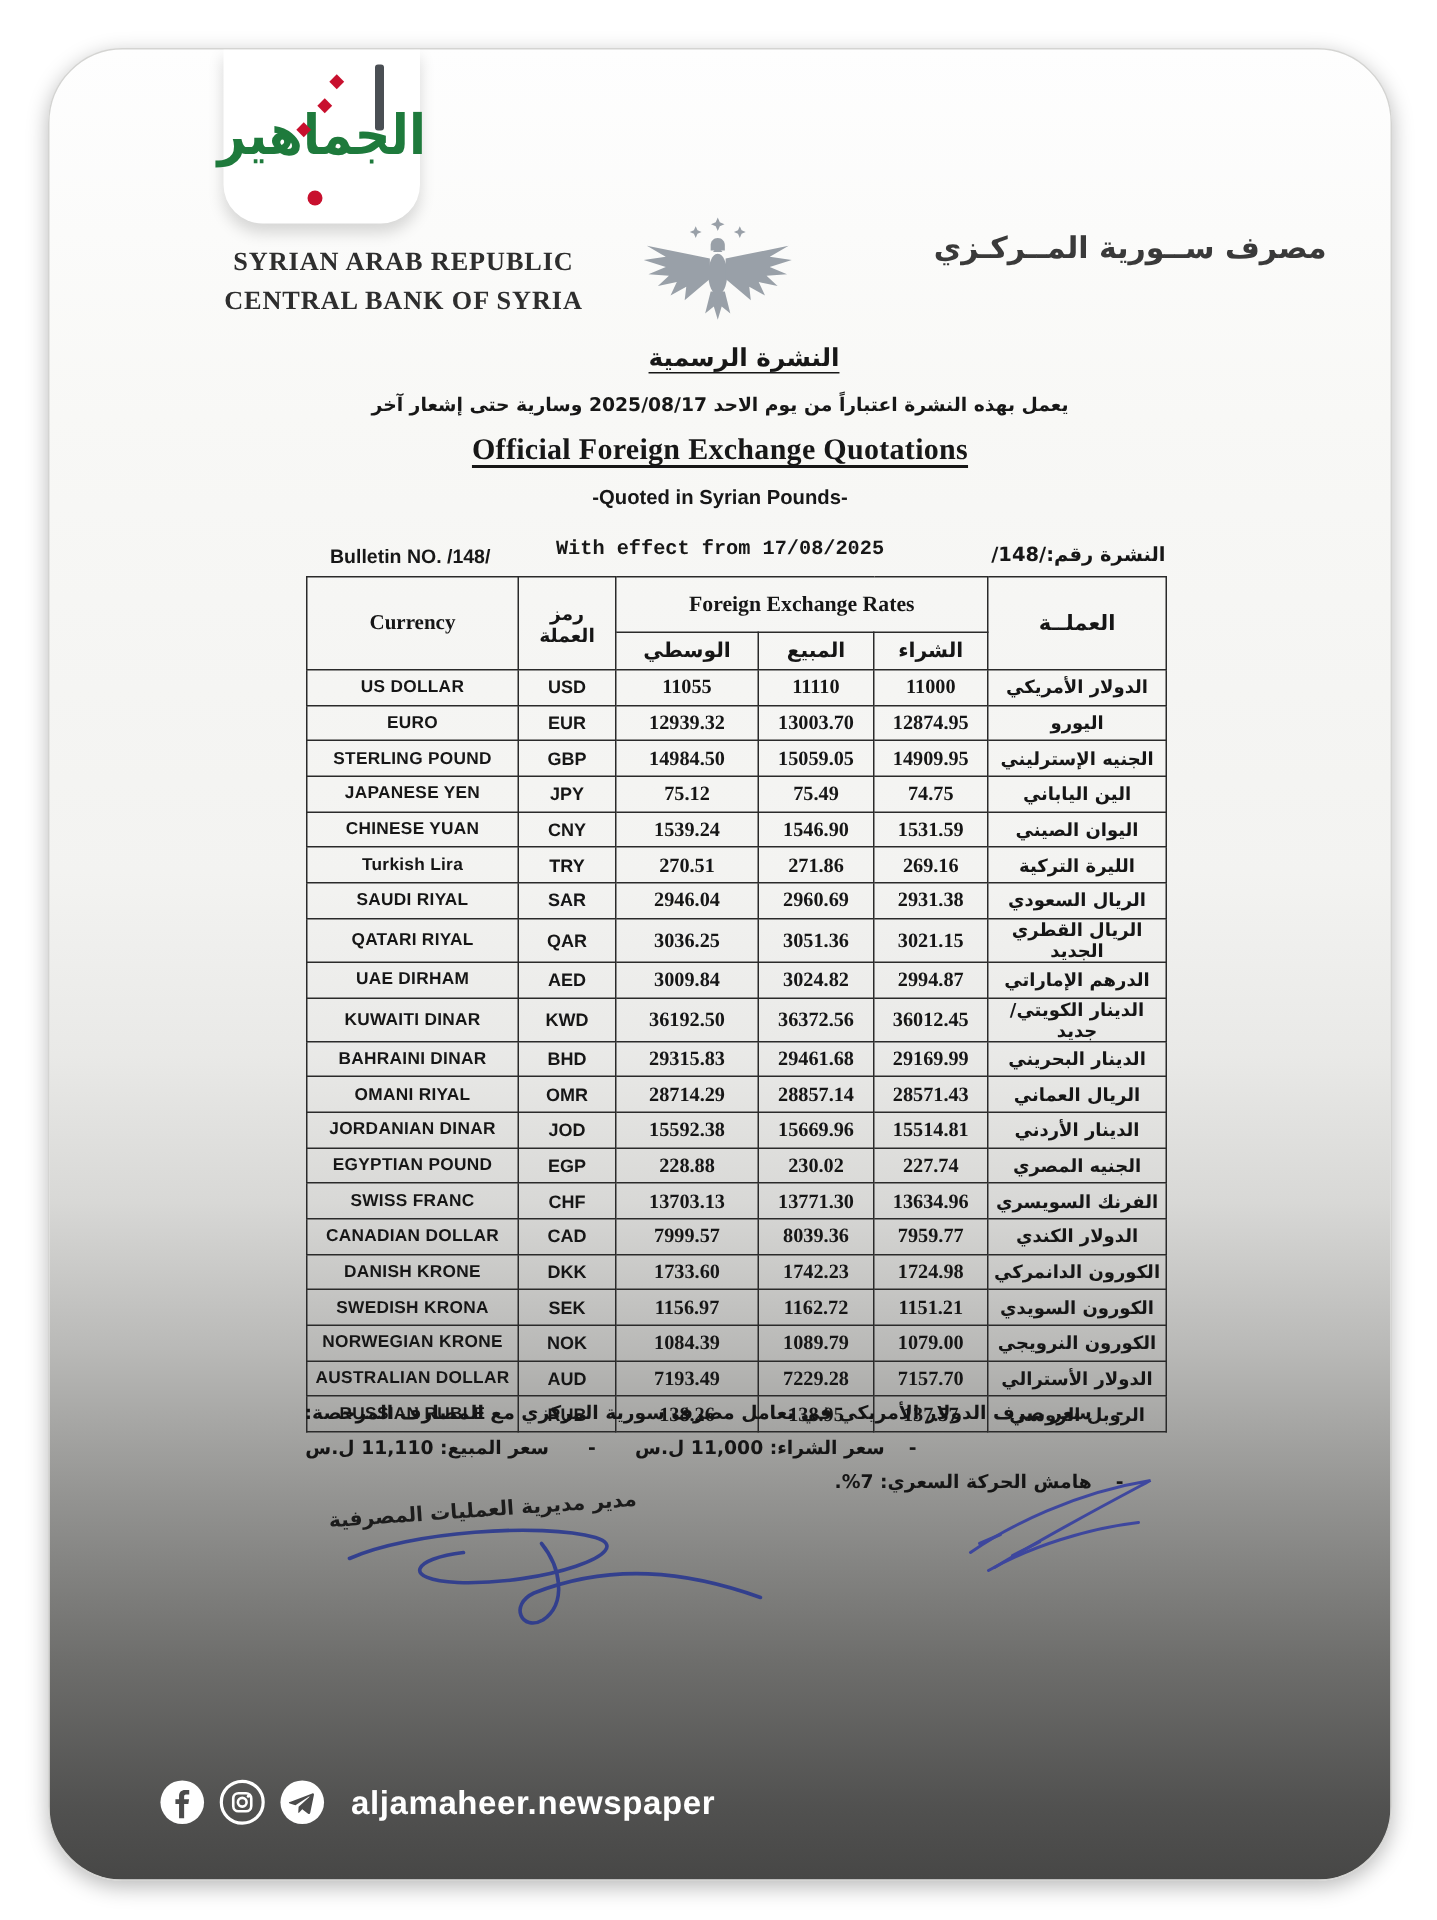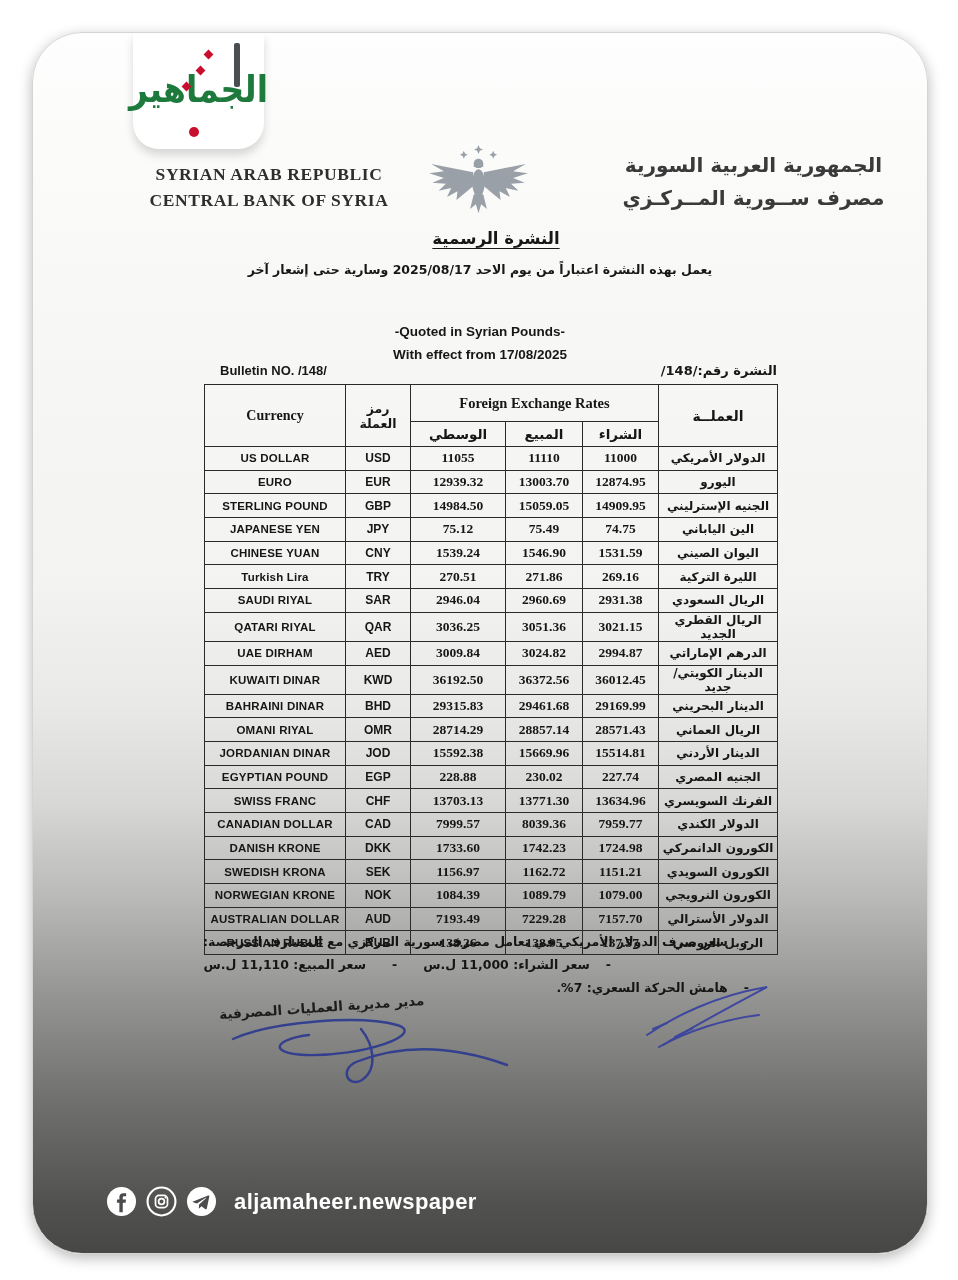--- a/index.html
+++ b/index.html
@@ -19,21 +19,21 @@
     box-shadow:0 4px 14px rgba(0,0,0,.28);
     background:linear-gradient(180deg,
       #fefefe 0%, #f8f8f6 20%, #f3f3f1 45%, #e9e9e7 55%,
       #d8d8d6 63%, #b9b9b7 71%, #949492 79%, #6e6e6c 88%,
       #515150 96%, #474746 100%);
     overflow:hidden;
   }
 
   
   .logo-badge{
-    position:absolute;left:100px;top:0px;width:131px;height:116px;
+    position:absolute;left:116px;top:0px;width:131px;height:116px;
     background:#fff;border-radius:0 0 26px 26px;
     box-shadow:0 6px 10px rgba(0,0,0,.15);
   }
   .logo-word{
     position:absolute;inset:6px 8px 10px 8px;display:flex;align-items:center;justify-content:center;
     color:#1e7a3c;font-weight:bold;font-size:33px;letter-spacing:-1px;transform:scaleY(1.12);
   }
   .logo-bar{position:absolute;right:24px;top:10px;width:6px;height:44px;background:#4a4f54;border-radius:2px;}
   .logo-dot{position:absolute;width:7px;height:7px;background:#c8102e;transform:rotate(45deg);}
   .logo-dot.d1{left:72px;top:18px;}
@@ -55,21 +55,21 @@
 
   
   .center-line{position:absolute;left:0;width:894px;text-align:center;color:#171717;}
   .ar-title{top:196px;font-size:16.5px;font-weight:bold;text-decoration:underline;text-underline-offset:4px;direction:rtl;padding-left:16px;}
   .validity{top:229px;font-size:12.5px;font-weight:bold;direction:rtl;}
   .title-en{
     top:256px;font-family:"Liberation Serif", serif;font-size:20px;font-weight:bold;
     text-decoration:underline;text-decoration-thickness:2px;text-underline-offset:4px;letter-spacing:.2px;
   }
   .subtitle-en{top:291px;font-size:13.5px;font-weight:bold;text-align:center;}
-  .effect-en{top:314px;font-size:13.5px;font-weight:bold;}
+  .effect-en{top:326px;font-size:13.5px;font-weight:bold;font-family:Liberation Mono, monospace;}
 
   
   .bulletin-row{
     position:absolute;left:171px;top:330px;width:573px;
     display:flex;justify-content:space-between;align-items:flex-end;
     font-size:13px;font-weight:bold;color:#171717;
   }
   .bulletin-row .en{margin-left:16px;text-align:right;}
   .bulletin-row .arr{direction:rtl;}
 
@@ -142,26 +142,26 @@
         <path d="M100 40l-6 8h12z"></path>
         <ellipse cx="100" cy="76" rx="12" ry="26"></ellipse>
         <path d="M90 56 L10 40 L34 54 L6 58 L34 67 L12 76 L38 78 L24 91 L48 86 L40 103 L60 92 L58 109 L76 94 L90 82 Z"></path>
         <path d="M110 56 L190 40 L166 54 L194 58 L166 67 L188 76 L162 78 L176 91 L152 86 L160 103 L140 92 L142 109 L124 94 L110 82 Z"></path>
         <path d="M91 98 L84 126 L95 117 L100 134 L105 117 L116 126 L109 98 Z"></path>
       </g>
     </svg>
   </div>
 
   <div class="bank-ar ar">
-    <div>الجمهورية العربية السورية</div>
     <div>مصرف ســورية المــركـزي</div>
   </div>
 
   <div class="center-line ar ar-title">النشرة الرسمية</div>
   <div class="center-line ar validity">يعمل بهذه النشرة اعتباراً من يوم الاحد 2025/08/17 وسارية حتى إشعار آخر</div>
+  <div class="center-line title-en">Official Foreign Exchange Quotations</div>
   <div class="center-line subtitle-en">-Quoted in Syrian Pounds-</div>
   <div class="center-line effect-en">With effect from 17/08/2025</div>
 
   <div class="bulletin-row">
     <span class="en">Bulletin NO. /148/</span>
     <span class="arr ar">النشرة رقم:/148/</span>
   </div>
 
   <table class="fx">
     <colgroup>

